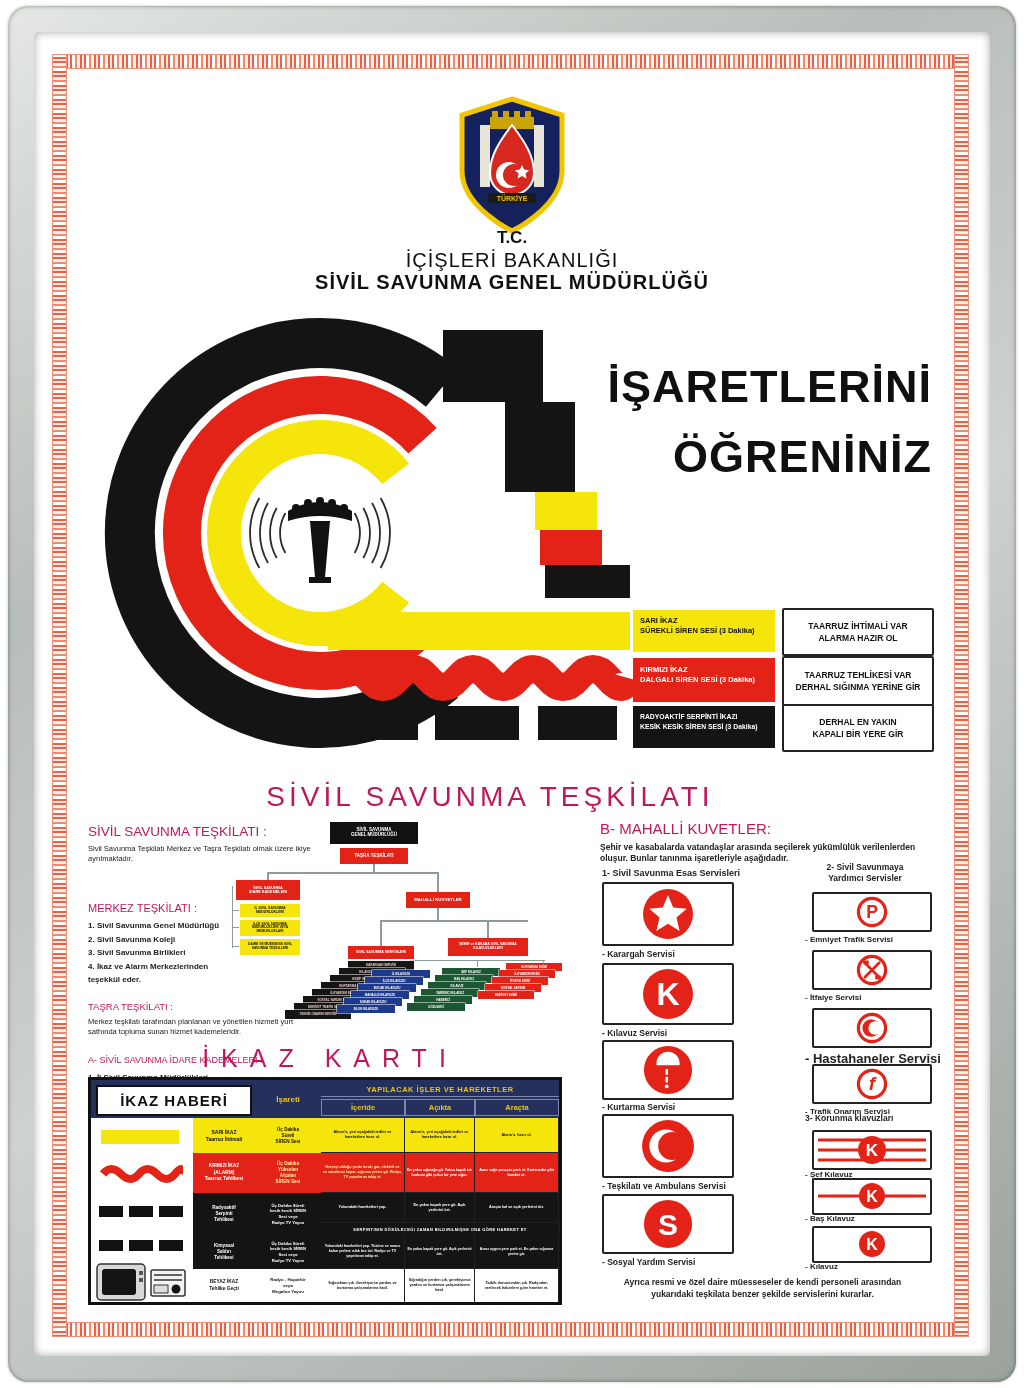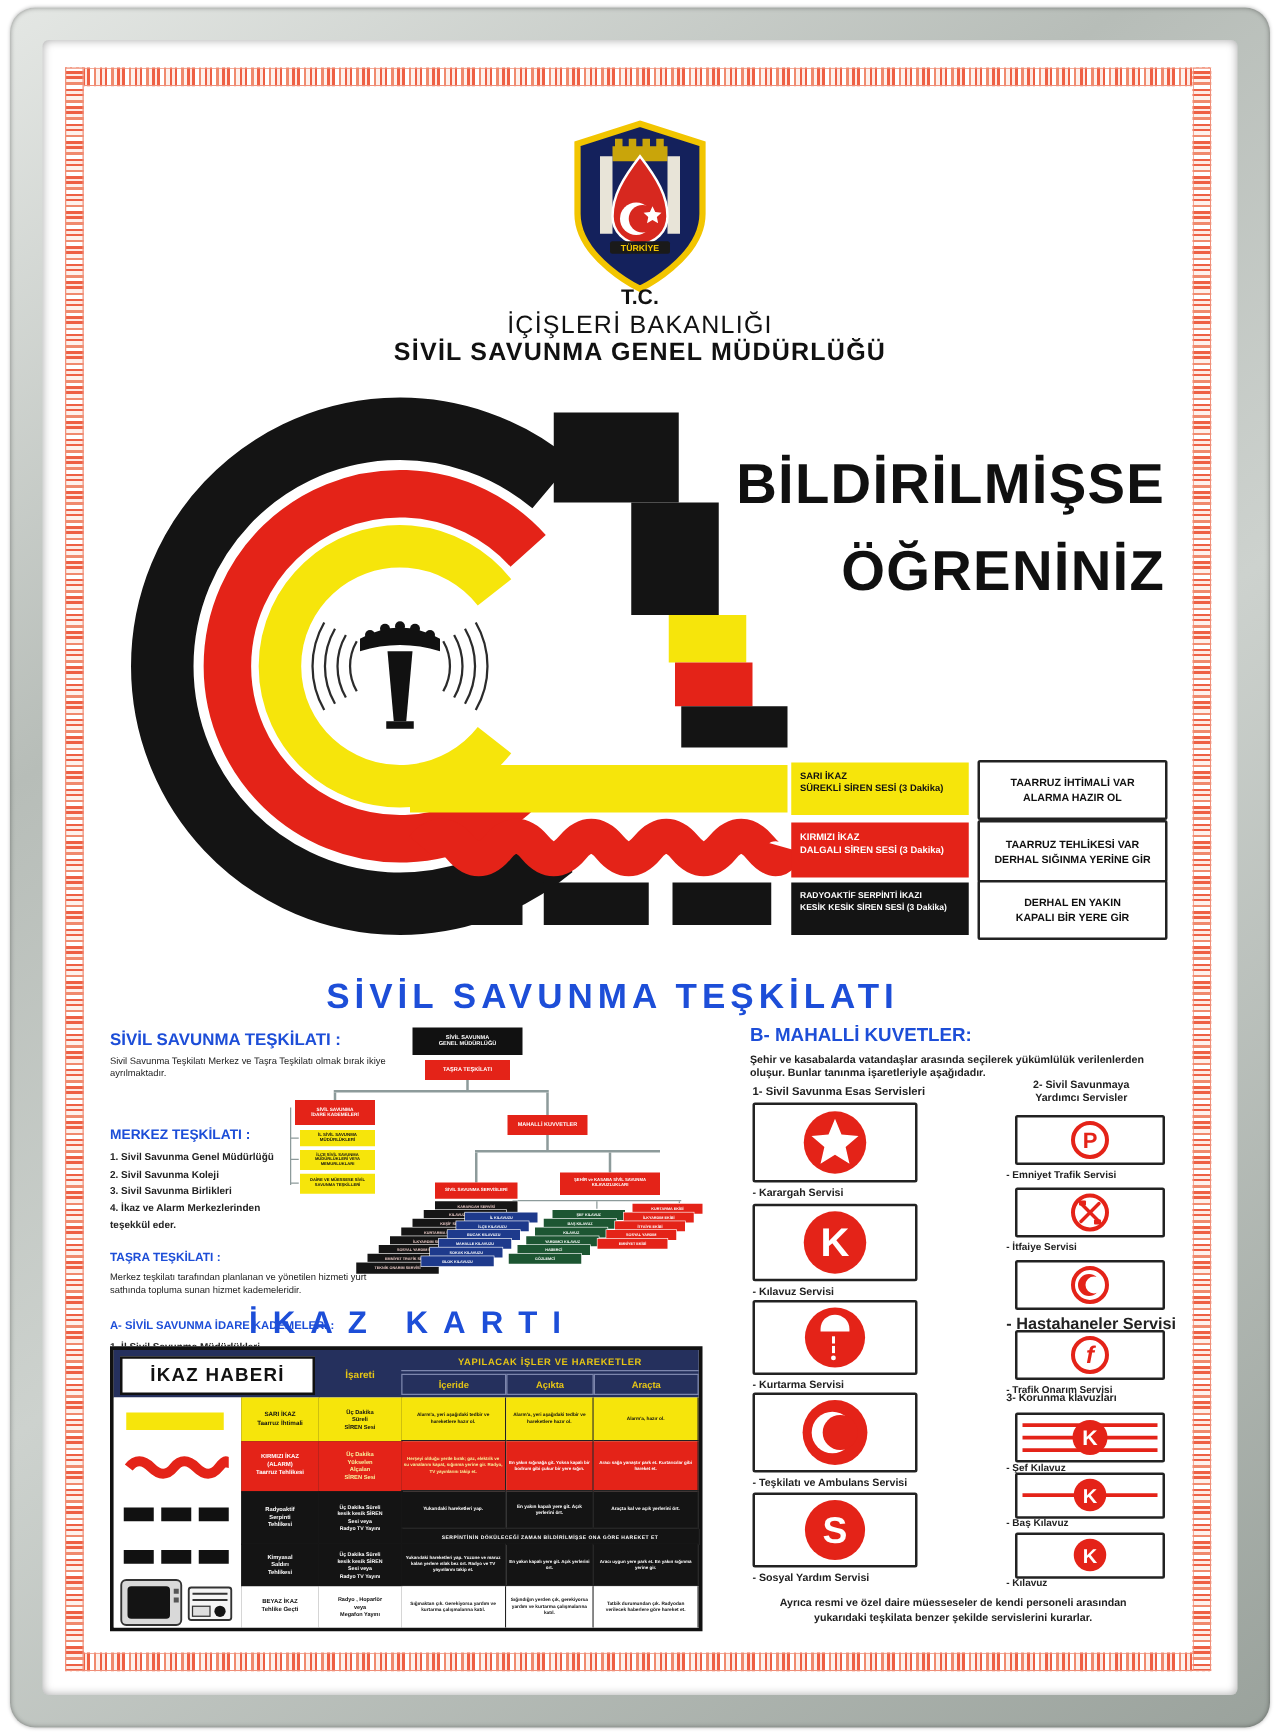--- a/index.html
+++ b/index.html
@@ -13,21 +13,21 @@
     box-shadow:inset 0 0 4px rgba(0,0,0,.4), 0 0 3px rgba(0,0,0,.25);}
   .frame-inner{position:absolute;left:26px;top:26px;right:26px;bottom:26px;background:#fff;
     border-radius:5px;box-shadow:inset 0 0 8px rgba(0,0,0,.35);}
   
   .mh{background:
       repeating-linear-gradient(90deg,#ee6044 0 2px,#fde9e3 2px 4px,#ee6044 4px 6px,#fff 6px 9px,#f08a6d 9px 11px,#fdf1ec 11px 14px);
       box-shadow:inset 0 0 0 1px #f0907a;}
   .mv{background:
       repeating-linear-gradient(0deg,#ee6044 0 2px,#fde9e3 2px 4px,#ee6044 4px 6px,#fff 6px 9px,#f08a6d 9px 11px,#fdf1ec 11px 14px);
       box-shadow:inset 0 0 0 1px #f0907a;}
-  .redh{color:#1d4ed8;font-weight:bold;}
+  .redh{color:#be185d;font-weight:normal;}
   .smalltxt{color:#222;}
   .obox{background:#fff;border:2px solid #222;border-radius:2px;}
   .cap{font-weight:bold;color:#222;}
   
   .cbox{position:absolute;display:flex;align-items:center;justify-content:center;text-align:center;
     font-weight:bold;line-height:1.1;overflow:hidden;}
   .cline{position:absolute;background:#8d9b9b;}
   .stk{position:absolute;}
   .stk>div{position:absolute;color:#fff;font-weight:bold;font-size:3px;line-height:9px;
     text-align:center;overflow:hidden;white-space:nowrap;box-shadow:0 0 0 .5px #fff;}
@@ -66,21 +66,21 @@
   <path d="M70,70 l2.2,4.6 5,.6 -3.7,3.4 1,4.9 -4.5,-2.5 -4.4,2.5 1,-4.9 -3.7,-3.4 5,-.6 Z" fill="#fff"></path>
   <rect x="36" y="98" width="48" height="10" rx="2" fill="#1a1a1a"></rect>
   <text x="60" y="106" text-anchor="middle" font-size="7" font-weight="bold" fill="#f2c500">TÜRKİYE</text>
 </svg>
 
 <div class="abs ctr" style="left:262px;top:228px;width:500px;height:20px;font-size:17px;font-weight:bold;color:#111;">T.C.</div>
 <div class="abs ctr" style="left:262px;top:249px;width:500px;height:22px;font-size:20px;font-weight:normal;letter-spacing:1px;color:#111;">İÇİŞLERİ BAKANLIĞI</div>
 <div class="abs ctr" style="left:212px;top:271px;width:600px;height:22px;font-size:20px;font-weight:bold;letter-spacing:1px;color:#111;">SİVİL SAVUNMA GENEL MÜDÜRLÜĞÜ</div>
 
 <div class="abs" style="left:540px;top:352px;width:392px;text-align:right;color:#101010;font-weight:800;font-size:45px;line-height:70px;letter-spacing:1px;">
-  <div>BİLDİRİLMİŞSE</div>
+  <div>İŞARETLERİNİ</div>
   <div>ÖĞRENİNİZ</div>
 </div>
 
 <svg class="abs" style="left:95px;top:315px;" width="545" height="445" viewBox="0 0 545 445">
   <path d="M347,72.5 A190,190 0 1 0 347,363.5" fill="none" stroke="#141414" stroke-width="50"></path>
   <path d="M327.5,125.7 A138,138 0 1 0 327.5,310.3" fill="none" stroke="#e42318" stroke-width="38"></path>
   <path d="M300.6,158.9 A96,96 0 1 0 300.6,277.1" fill="none" stroke="#f6e50b" stroke-width="34"></path>
 
   <g stroke="#2b2b2b" stroke-width="1.8" fill="none">
     <path d="M190.4,198 A40,40 0 0 0 190.4,238"></path>
@@ -126,21 +126,21 @@
 DERHAL SIĞINMA YERİNE GİR</div>
 
 <div class="abs pre" style="left:633px;top:706px;width:142px;height:42px;background:#141414;color:#fff;font-weight:bold;font-size:6.8px;line-height:10px;padding:6px 0 0 7px;box-sizing:border-box;"><span>RADYOAKTİF SERPİNTİ İKAZI</span><br><span>KESİK KESİK SİREN SESİ (3 Dakika)</span></div>
 <div class="abs pre obox ctr" style="left:782px;top:704px;width:148px;height:44px;font-weight:bold;font-size:8.5px;line-height:12px;color:#111;">DERHAL EN YAKIN
 KAPALI BİR YERE GİR</div>
 
 <div class="abs ctr redh" style="left:240px;top:782px;width:500px;height:30px;font-size:28px;letter-spacing:4px;">SİVİL SAVUNMA TEŞKİLATI</div>
 
 <div class="abs" style="left:88px;top:824px;width:238px;">
   <div class="redh" style="font-size:13.5px;">SİVİL SAVUNMA TEŞKİLATI :</div>
-  <div class="smalltxt" style="font-size:7.5px;line-height:10px;margin-top:5px;width:225px;">Sivil Savunma Teşkilatı Merkez ve Taşra Teşkilatı olmak bırak ikiye ayrılmaktadır.</div>
+  <div class="smalltxt" style="font-size:7.5px;line-height:10px;margin-top:5px;width:225px;">Sivil Savunma Teşkilatı Merkez ve Taşra Teşkilatı olmak üzere ikiye ayrılmaktadır.</div>
   <div class="redh" style="font-size:11px;margin-top:38px;">MERKEZ TEŞKİLATI :</div>
   <div style="margin-top:5px;font-size:8px;line-height:13.5px;color:#222;font-weight:bold;">
       <div class="merkez-item">1. Sivil Savunma Genel Müdürlüğü</div>
       <div class="merkez-item">2. Sivil Savunma Koleji</div>
       <div class="merkez-item">3. Sivil Savunma Birlikleri</div>
       <div class="merkez-item">4. İkaz ve Alarm Merkezlerinden</div>
     </div>
   <div class="smalltxt" style="font-size:8px;font-weight:bold;line-height:13.5px;">teşekkül eder.</div>
   <div class="redh" style="font-size:9.5px;margin-top:14px;">TAŞRA TEŞKİLATI :</div>
   <div class="smalltxt" style="font-size:7.5px;line-height:10px;margin-top:5px;width:230px;">Merkez teşkilatı tarafından planlanan ve yönetilen hizmeti yurt sathında topluma sunan hizmet kademeleridir.</div>

